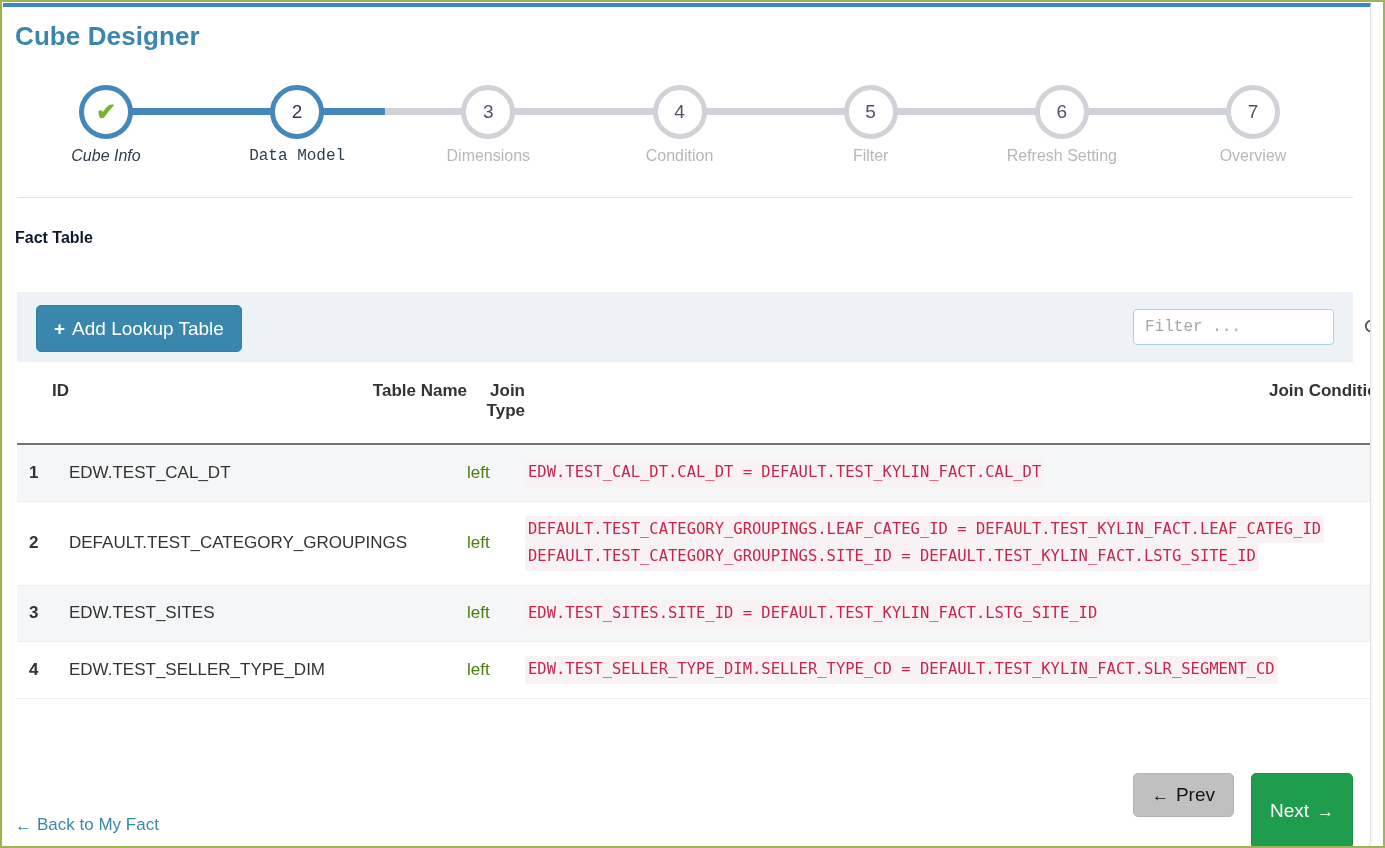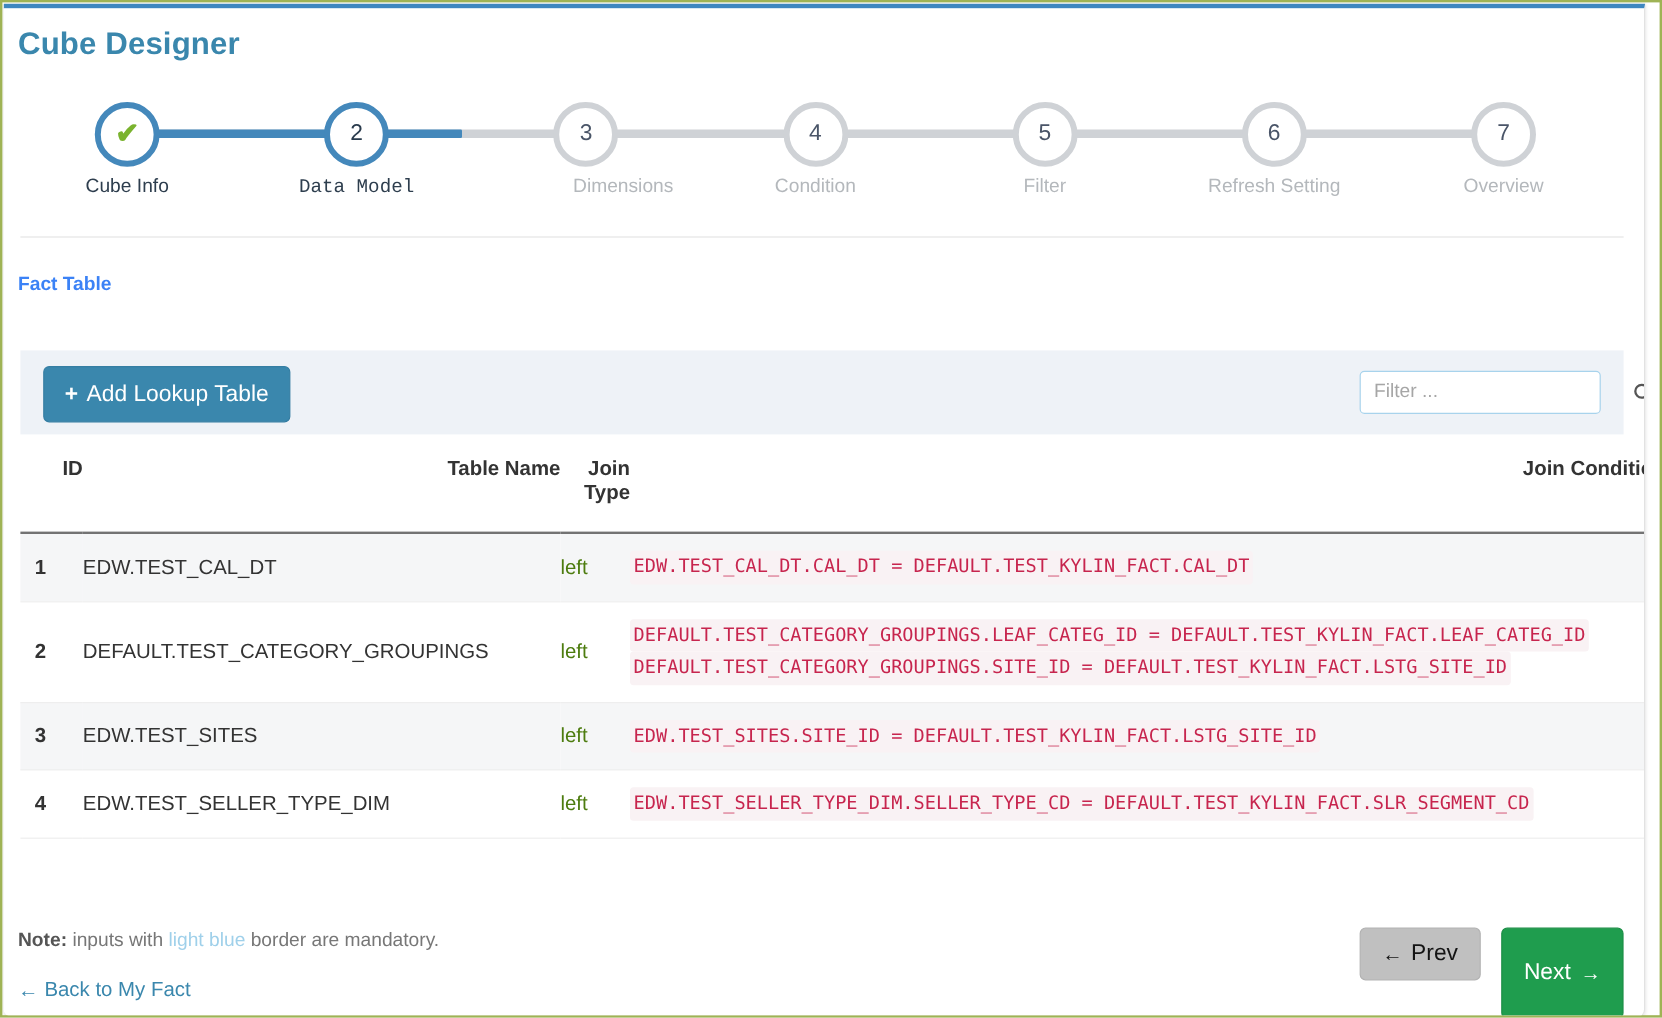--- a/index.html
+++ b/index.html
@@ -138,21 +138,21 @@
     background: #e4e4e4;
   }
 
   
   .fact-label {
     position: absolute;
     left: 12px;
     top: 222px;
     font-size: 16px;
     font-weight: bold;
-    color: #3b82f6;
+    color: #0f172a;
     text-align: right;
   }
   .fact-input {
     position: absolute;
     left: 244px;
     top: 219px;
     width: 646px;
     height: 42px;
     box-sizing: border-box;
     border: 1px solid #e0e0e0;
@@ -209,21 +209,21 @@
     background: #ffffff;
     display: flex;
     align-items: center;
   }
   .filter-input {
     border: none;
     outline: none;
     flex: 1;
     height: 100%;
     padding: 0 8px 0 11px;
-    font-family: Liberation Sans, sans-serif;
+    font-family: Liberation Mono, monospace;
     font-size: 16px;
     color: #6d28d9;
     background: transparent;
   }
   .filter-input::placeholder { color: #a6a6a6; }
   .search-icon {
     width: 30px;
     height: 100%;
     display: flex;
     align-items: center;
@@ -362,29 +362,29 @@
             <div class="connector" style="left: 296.167px; width: 151.167px;">
               <div class="fill" style="width: 45%;"></div>
             </div>
             <div class="connector" style="left: 487.333px; width: 151.167px;"></div>
             <div class="connector" style="left: 678.5px; width: 151.167px;"></div>
             <div class="connector" style="left: 869.667px; width: 151.167px;"></div>
             <div class="connector" style="left: 1060.83px; width: 151.167px;"></div>
             <div class="step done" style="left: 85px;">
               <span class="check">✔</span>
             </div>
-            <div class="step-label on" style="left: 85px;">Cube Info</div>
+            <div class="step-label on" style="left: 85px; font-style: italic;">Cube Info</div>
             <div class="step active" style="left: 276.167px;">
               <span>2</span>
             </div>
             <div class="step-label on" style="left: 276.167px; font-family: Liberation Mono, monospace;">Data Model</div>
             <div class="step" style="left: 467.333px;">
               <span>3</span>
             </div>
-            <div class="step-label" style="left: 467.333px; margin-left: 31px;">Dimensions</div>
+            <div class="step-label" style="left: 467.333px;">Dimensions</div>
             <div class="step" style="left: 658.5px;">
               <span>4</span>
             </div>
             <div class="step-label" style="left: 658.5px;">Condition</div>
             <div class="step" style="left: 849.667px;">
               <span>5</span>
             </div>
             <div class="step-label" style="left: 849.667px;">Filter</div>
             <div class="step" style="left: 1040.83px;">
               <span>6</span>
@@ -462,23 +462,20 @@
               <td class="cell-id">4</td>
               <td>EDW.TEST_SELLER_TYPE_DIM</td>
               <td class="cell-join">left</td>
               <td class="cond-cell">
                 <span class="cond-line"><code class="code">EDW.TEST_SELLER_TYPE_DIM.SELLER_TYPE_CD = DEFAULT.TEST_KYLIN_FACT.SLR_SEGMENT_CD</code></span>
               </td>
             </tr>
           </tbody>
       </table>
 
-      <div class="note">
-        <b>Note:</b><span> inputs with </span><span class="lightblue">light blue</span><span> border are mandatory.</span>
-      </div>
 
       <a class="back-link">
         <span class="arrow">←</span>
         <span>Back to My Fact</span>
       </a>
 
       <div class="btn-prev">
         <span class="arrow">←</span>
         <span>Prev</span>
       </div>

